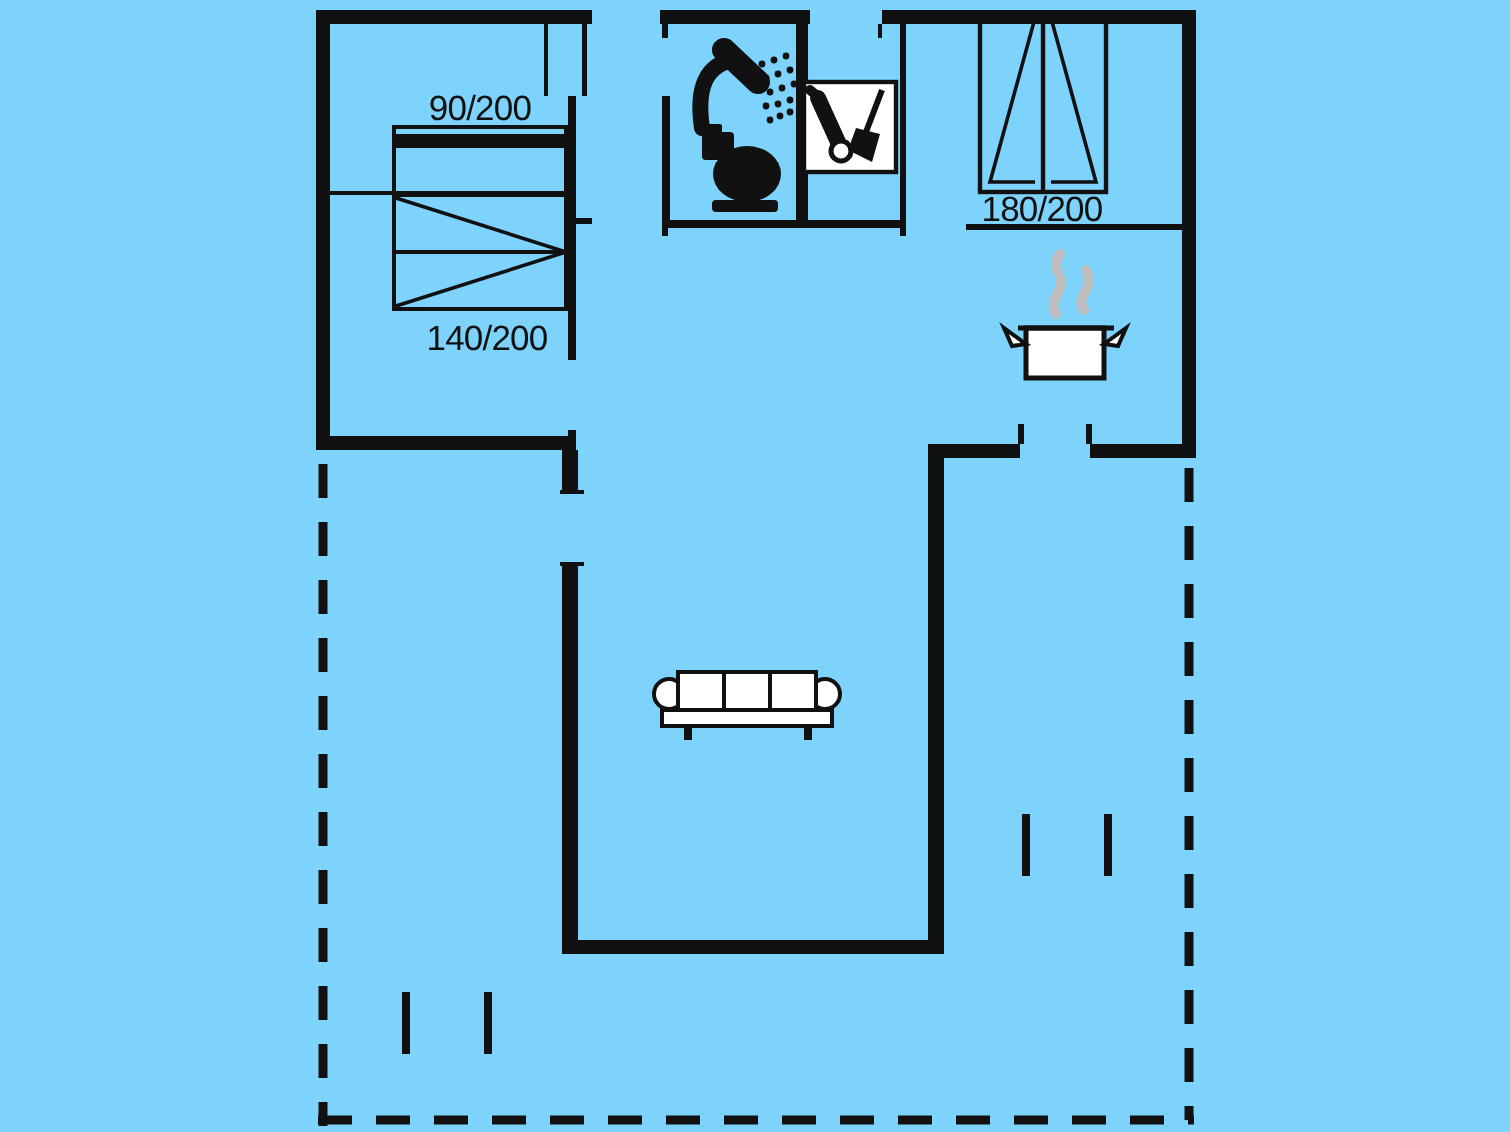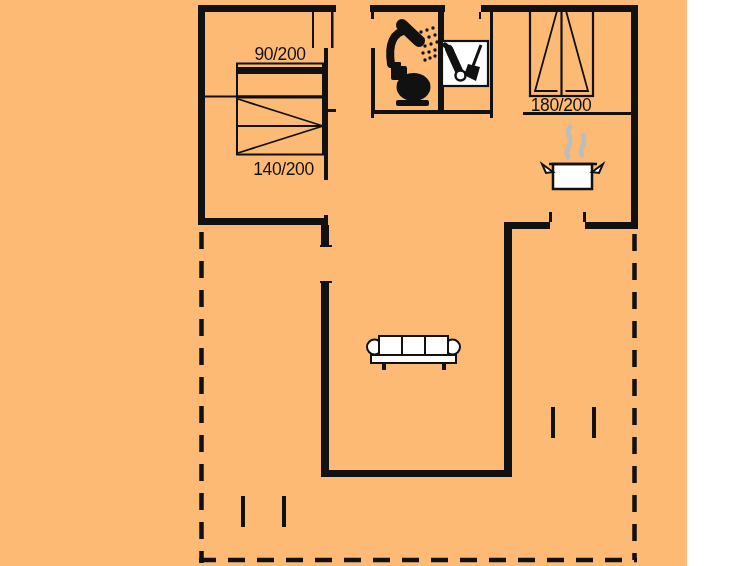--- a/index.html
+++ b/index.html
@@ -1,16 +1,16 @@
 <!DOCTYPE html>
 <html><head>
 <meta charset="utf-8">
 <style>
   html,body{margin:0;padding:0;background:#ffffff;}
-  .stage{position:relative;width:647px;height:566px;background:#fdba74;overflow:hidden;padding-left:40px;}
+  .stage{position:relative;width:755px;height:566px;background:#7dd3fc;overflow:hidden;}
   svg{display:block;}
   text.dim{font-family:"Liberation Sans", sans-serif;font-size:17.5px;letter-spacing:-0.4px;fill:#111111;}
 </style>
 </head>
 <body>
 
 <div class="stage">
 <svg width="755" height="566" viewBox="0 0 755 566" xmlns="http://www.w3.org/2000/svg">
 
   <g fill="#111111">

